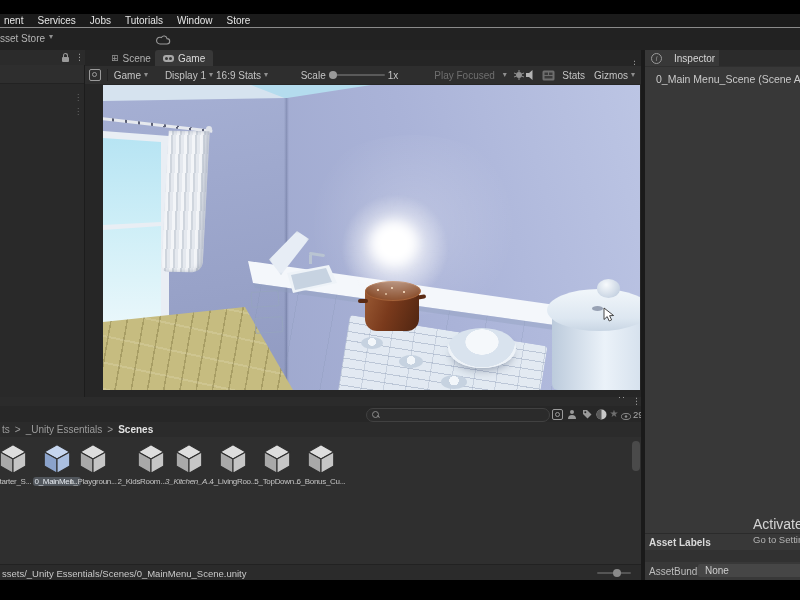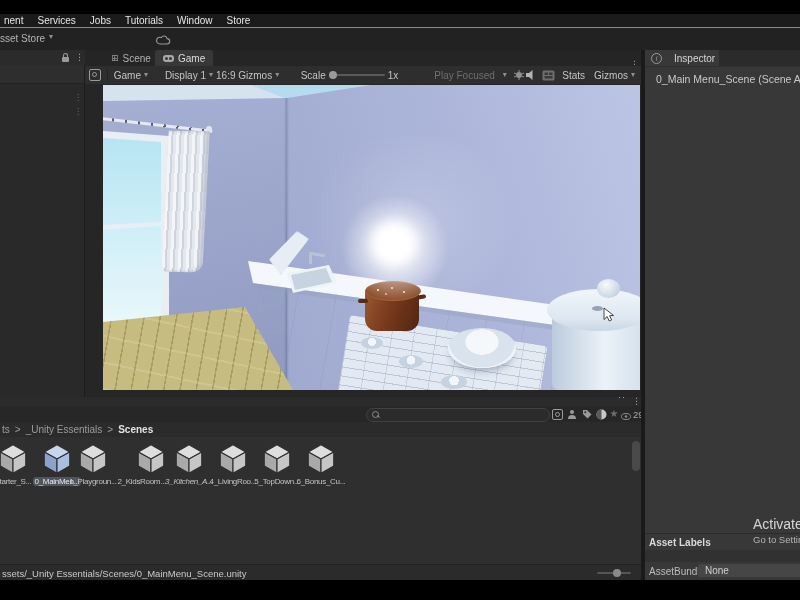--- a/index.html
+++ b/index.html
@@ -251,21 +251,21 @@
     <span class="vline"></span>
     <span class="tbitem" style="width:52px;">
       <span>Game</span>
         <span class="ddarrow">▾</span>
     </span>
     <span class="tbitem" style="width:52px;">
       <span>Display 1</span>
         <span class="ddarrow">▾</span>
     </span>
     <span class="tbitem" style="width:82px;">
-      <span>16:9 Gizmos</span>
+      <span>16:9 Stats</span>
         <span class="ddarrow">▾</span>
     </span>
     <span class="tbitem" style="margin-left:4px;">
       <span>Scale</span>
       <span class="slider">
           <span class="knob"></span>
         </span>
       <span>1x</span>
     </span>
     <span class="tbitem tbdim" style="margin-left:36px;">

